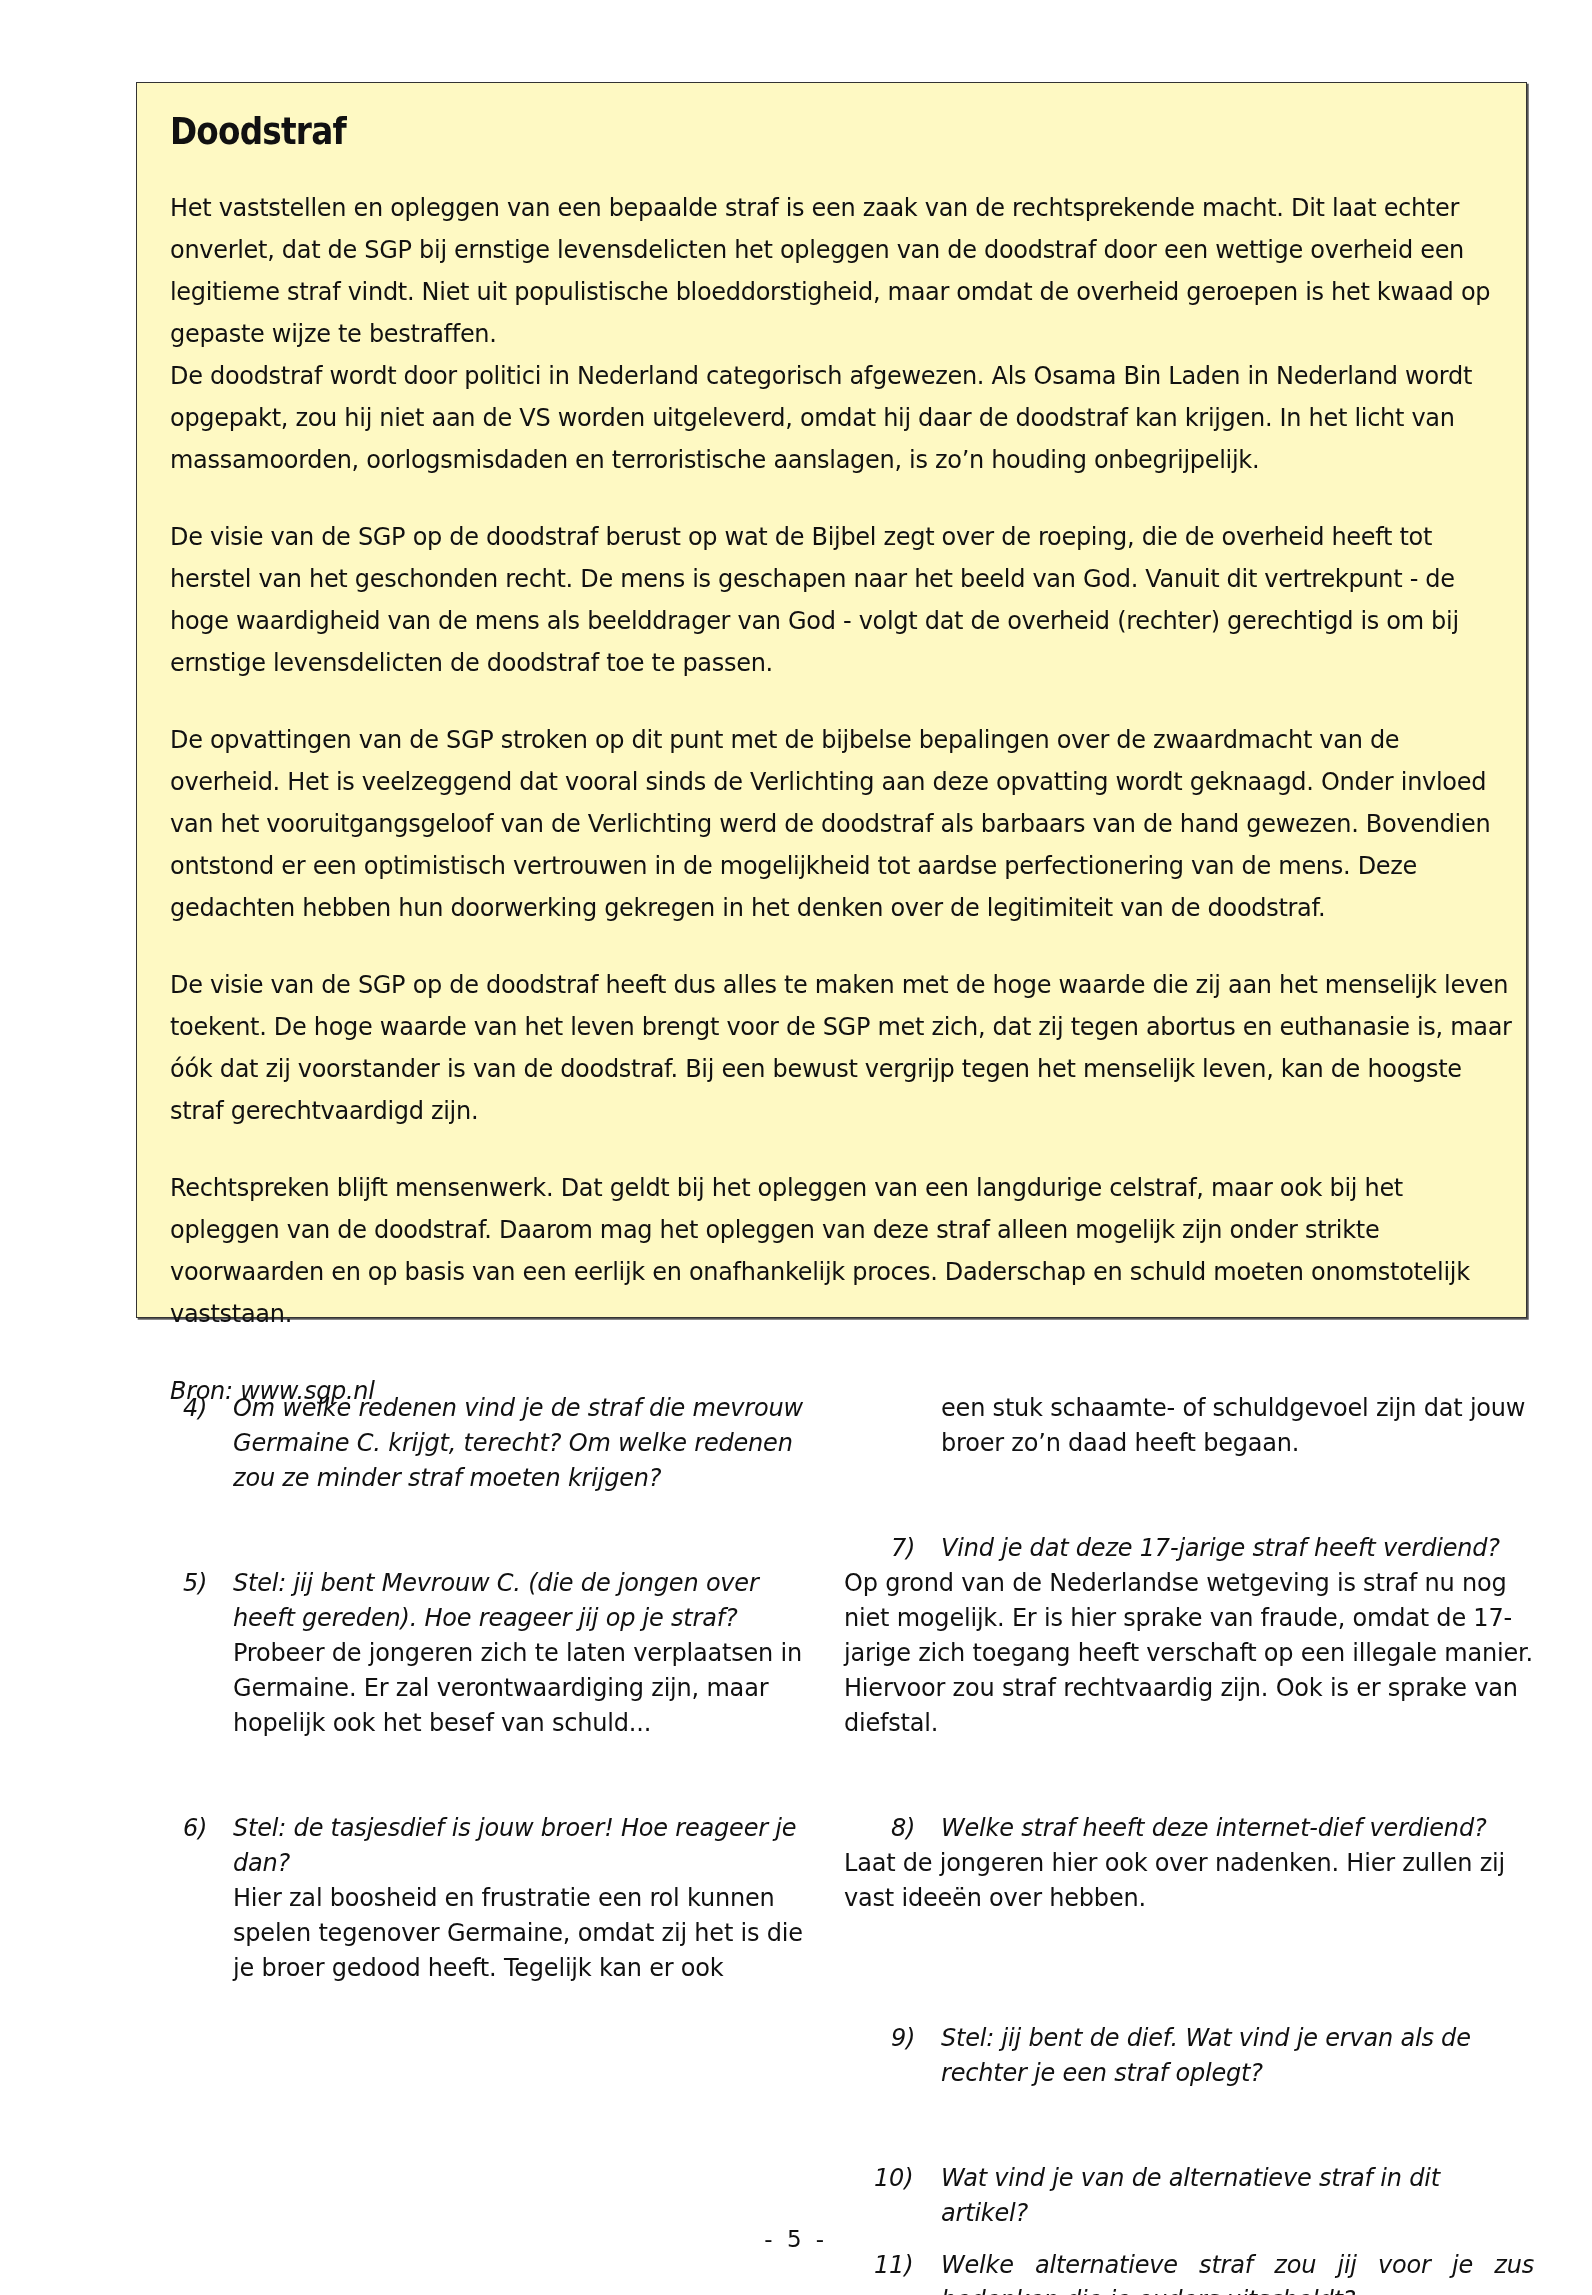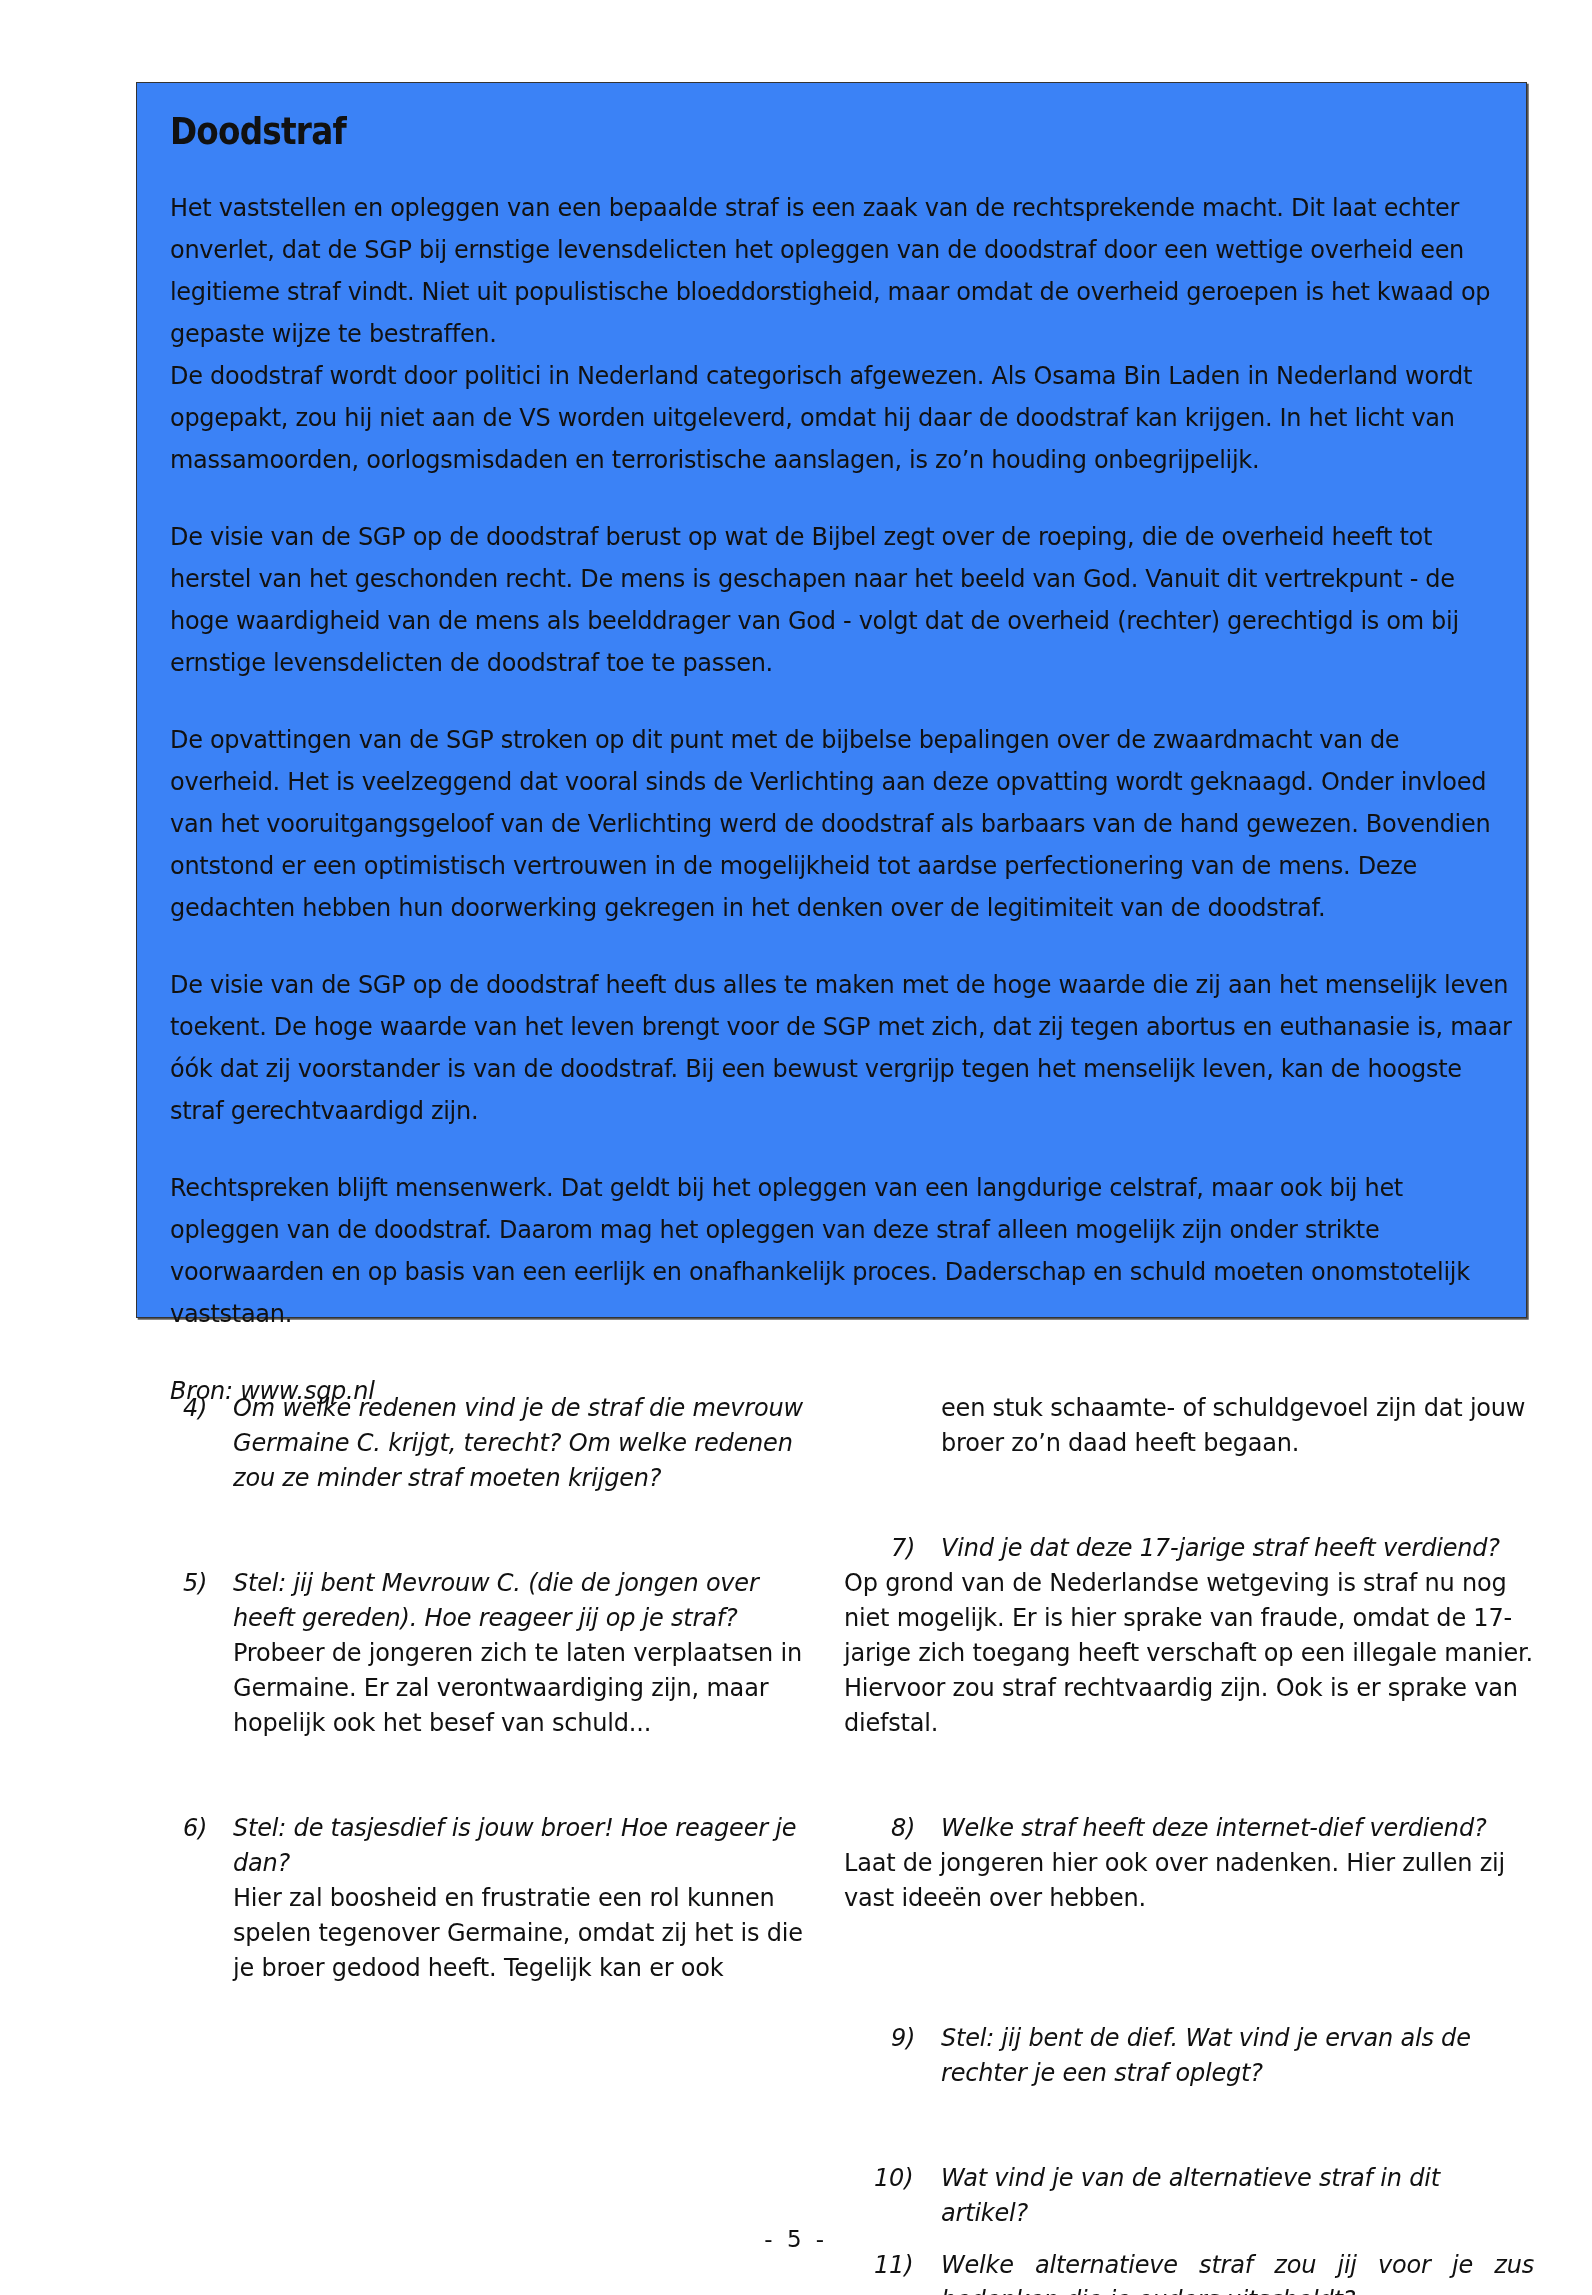--- a/index.html
+++ b/index.html
@@ -2,21 +2,21 @@
 <html style="font-size:14px"><head>
 <meta charset="utf-8">
 <style>
   html, body { margin: 0; padding: 0; background: #ffffff; }
   body {
     width: 1592px; height: 2295px; position: relative; overflow: hidden;
     font-family: "DejaVu Sans", sans-serif; color: #111;
   }
   .box {
     position: absolute; left: 136px; top: 82px; width: 1391px; height: 1236px;
-    background: #3b82f6; border: 1.7px solid #333; box-sizing: border-box;
+    background: #fef9c3; border: 1.7px solid #333; box-sizing: border-box;
     box-shadow: 1.7px 1.7px 0 #555;
   }
   .box-title {
     position: absolute; left: 33px; top: 26px; margin: 0;
     font-family: "DejaVu Sans", sans-serif; font-weight: bold;
     font-size: 38px; letter-spacing: -0.9px; transform: scaleX(0.86); transform-origin: left;
   }
   .box-body {
     position: absolute; left: 33px; top: 104px; width: 1346px;
     font-size: 24px; line-height: 42px; letter-spacing: -0.3px;

